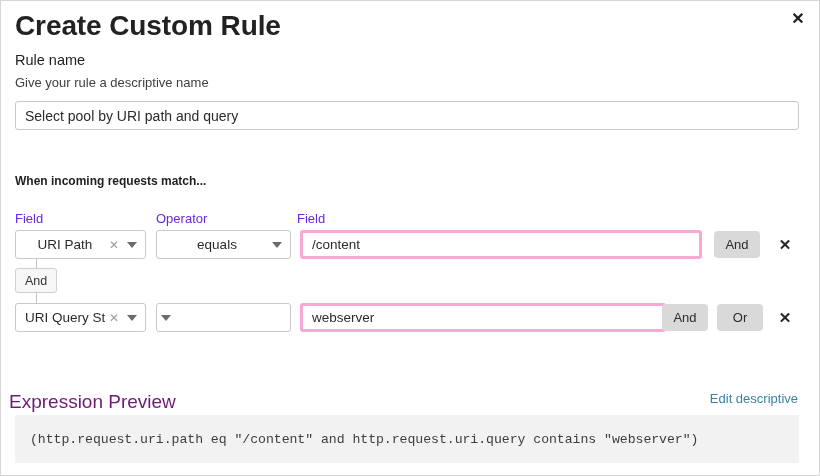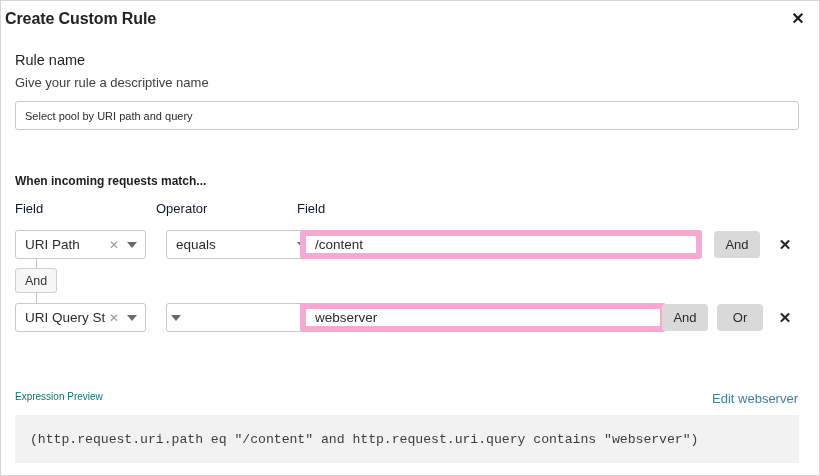--- a/index.html
+++ b/index.html
@@ -17,23 +17,23 @@
     height: 476px;
     box-sizing: border-box;
     background: #ffffff;
     border: 1px solid #d6d6d6;
     overflow: hidden;
   }
 
   
   .dialog-title {
     position: absolute;
-    left: 4px;
+    left: 14px;
     top: 9px;
-    font-size: 16px;
+    font-size: 28px;
     font-weight: bold;
     color: #222222;
     letter-spacing: -0.1px;
   }
   .close-btn {
     position: absolute;
     right: 9px;
     top: 6px;
     width: 24px;
     height: 24px;
@@ -67,62 +67,63 @@
     position: absolute;
     left: 14px;
     top: 100px;
     width: 784px;
     height: 29px;
     box-sizing: border-box;
     border: 1px solid #c9c9c9;
     border-radius: 3px;
     background: #fff;
     font-family: "Liberation Sans", sans-serif;
-    font-size: 11px;
+    font-size: 14px;
     color: #2b2b2b;
     padding: 0 9px;
     outline: none;
   }
 
   
   .section-heading {
     position: absolute;
     left: 14px;
     top: 173px;
     font-size: 12px;
     font-weight: bold;
     color: #1f1f1f;
   }
 
   
   .col-label {
     position: absolute;
-    top: 200px;
+    top: 210px;
     font-size: 13px;
-    color: #0f172a;
+    color: #6d28d9;
   }
   .col-field    { left: 14px; }
   .col-operator { left: 155px; text-align: center; }
   .col-value    { left: 296px; }
 
   
   .row { position: absolute; left: 0; width: 820px; }
   .row-1 { top: 229px; }
   .row-2 { top: 302px; }
 
   .select {
     position: absolute;
     box-sizing: border-box;
     height: 29px;
     border: 1px solid #c9c9c9;
     border-radius: 3px;
     background: #fff;
     display: flex;
     align-items: center;
     cursor: pointer;
+    text-align: center;
   }
   .select-text {
     font-size: 13.5px;
     color: #2b2b2b;
     padding-left: 9px;
     white-space: nowrap;
     overflow: hidden;
     flex: 1;
   }
   .select-clear {
@@ -141,27 +142,27 @@
     cursor: pointer;
   }
   .caret-glyph {
     width: 0; height: 0;
     border-left: 5px solid transparent;
     border-right: 5px solid transparent;
     border-top: 6px solid #6b6b6b;
   }
 
   .field-select    { left: 14px;  width: 131px; }
-  .operator-select { left: 165px; width: 150px; }
+  .operator-select { left: 155px; width: 135px; }
 
   .value-input {
     position: absolute;
     box-sizing: border-box;
     height: 29px;
-    border: 6px solid #f9a8d4;
+    border: 3px solid #f9a8d4;
     border-radius: 3px;
     background: #fff;
     font-family: "Liberation Sans", sans-serif;
     font-size: 13.5px;
     color: #2b2b2b;
     padding: 0 9px;
     outline: none;
   }
   .value-1 { left: 299px; width: 402px; }
   .value-2 { left: 299px; width: 366px; }
@@ -235,24 +236,24 @@
     align-items: center;
     justify-content: center;
     font-size: 12.5px;
     color: #333333;
     cursor: pointer;
   }
 
   
   .expr-label {
     position: absolute;
-    left: 14px;
+    left: 8px;
     top: 390px;
-    font-size: 10px;
-    color: #0f766e;
+    font-size: 19px;
+    color: #701a75;
   }
   .edit-expression {
     position: absolute;
     right: 21px;
     top: 390px;
     font-size: 13px;
     color: #3b82a6;
     text-decoration: none;
     cursor: pointer;
   }
@@ -330,18 +331,18 @@
           <span class="caret-glyph"></span>
         </span>
     </div>
     <input class="value-input value-2" type="text" value="webserver" style="">
     <div class="logic-btn and-2">And</div>
     <div class="logic-btn or-2">Or</div>
     <div class="delete-btn">✕</div>
   </div>
 
   <div class="expr-label">Expression Preview</div>
-  <a class="edit-expression">Edit webserver</a>
+  <a class="edit-expression">Edit descriptive</a>
   <div class="expr-box">
     <span class="expr-text">(http.request.uri.path eq "/content" and http.request.uri.query contains "webserver")</span>
   </div>
 
 </div>
 
 </body></html>

